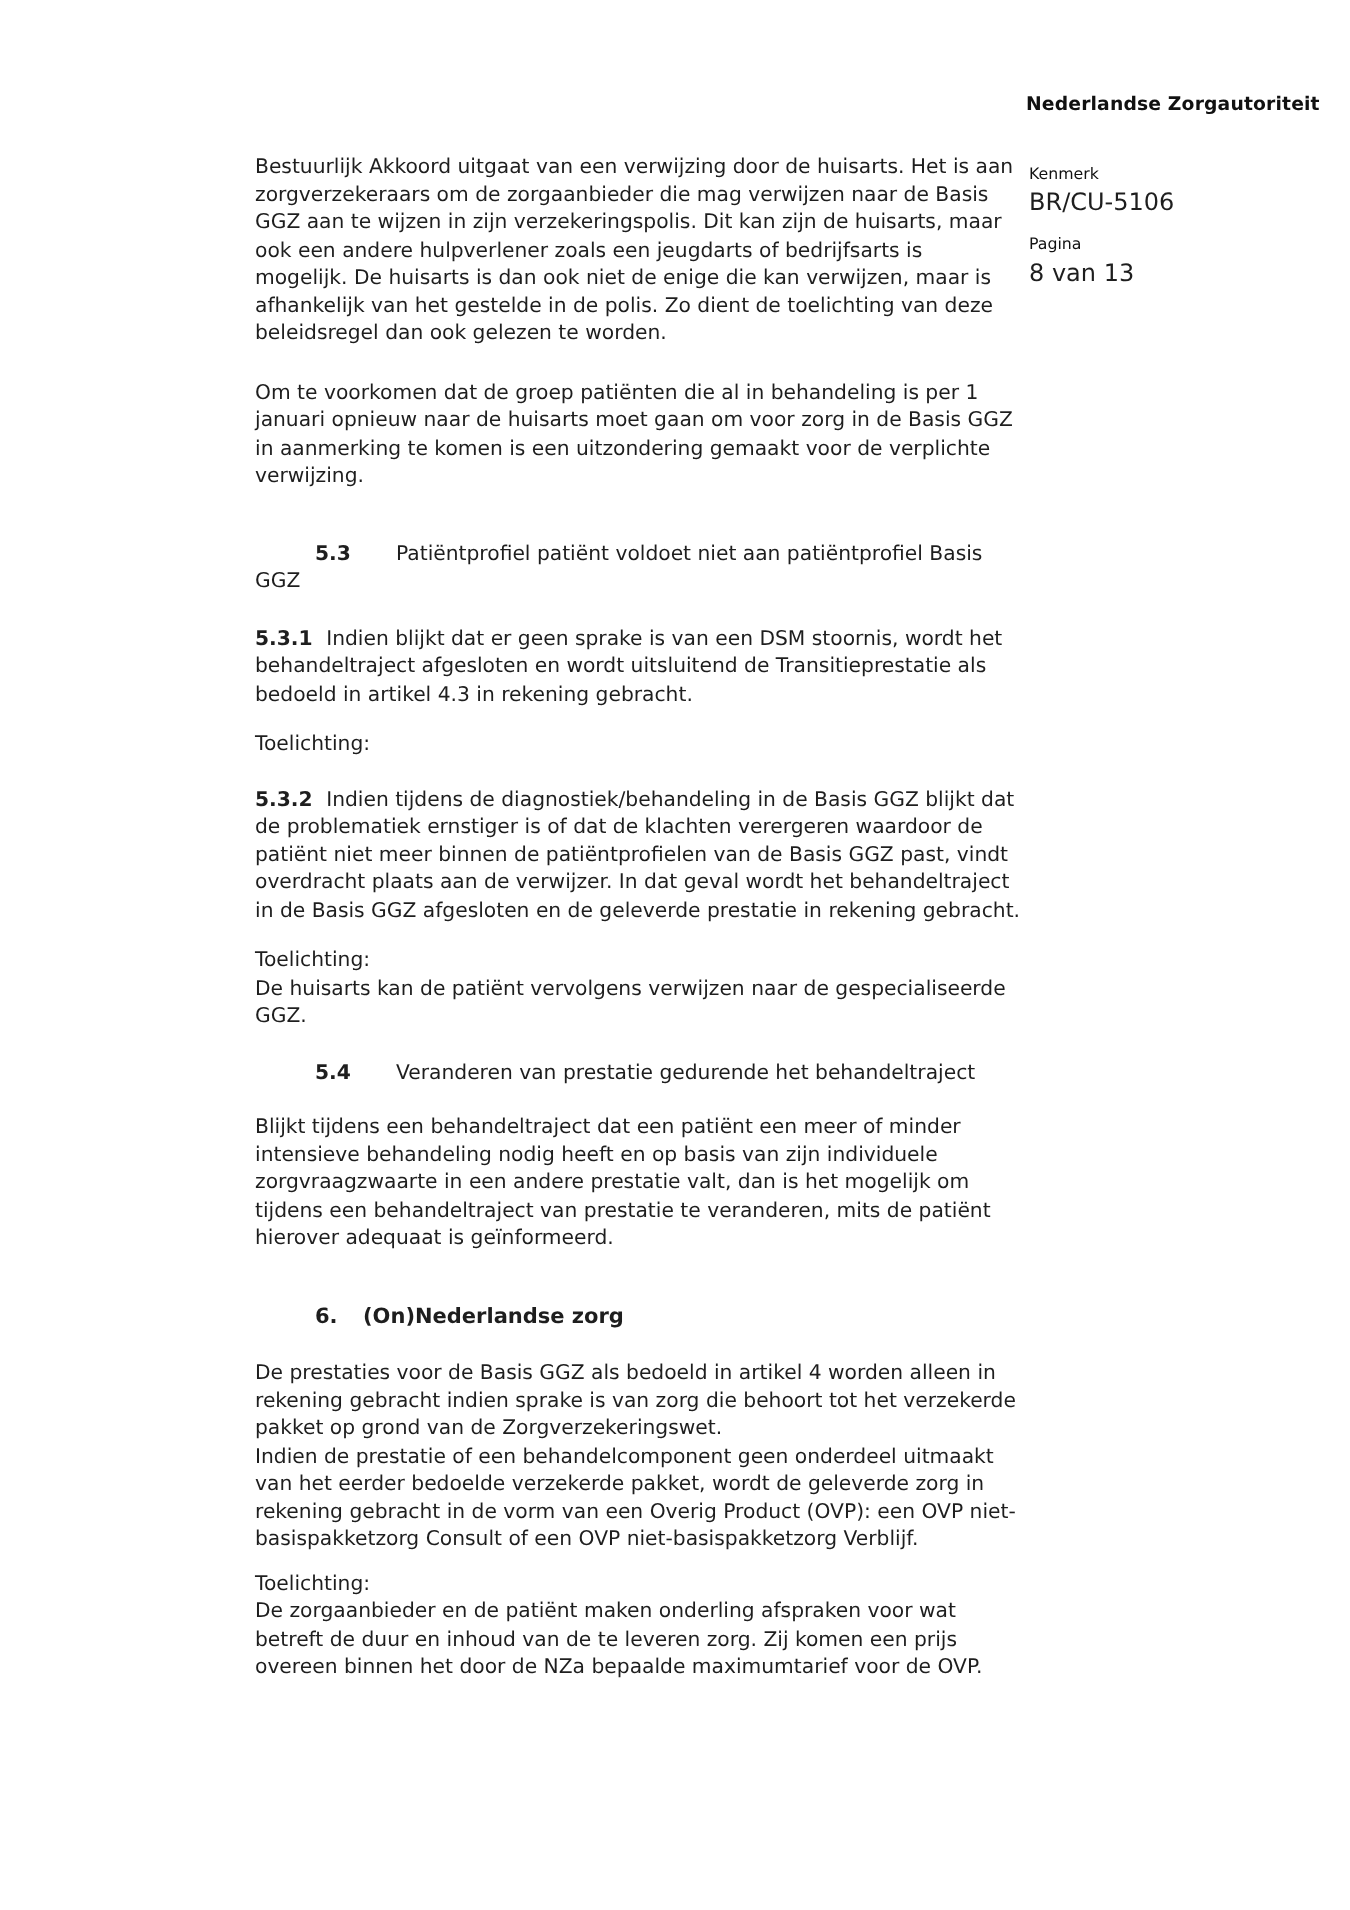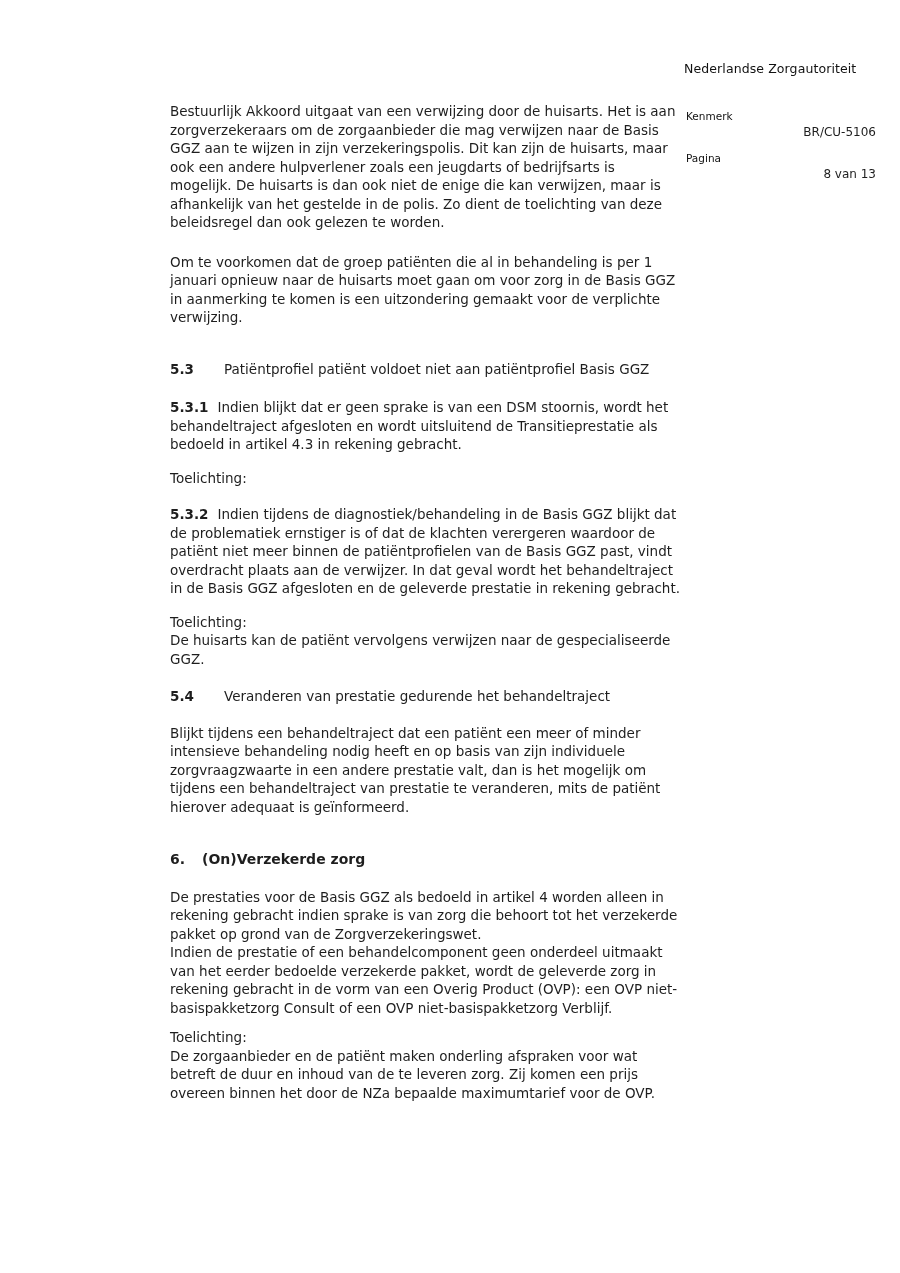--- a/index.html
+++ b/index.html
@@ -15,42 +15,41 @@
     font-family: "DejaVu Sans", "Liberation Sans", sans-serif;
     color: #1e1e1e;
     overflow: hidden;
   }
   
   .brand {
     position: absolute;
     left: 684px;
     top: 61px;
     font-size: 12.5px;
-    font-weight: 400;
+    font-weight: 700;
     color: #111;
     white-space: nowrap;
     letter-spacing: 0.1px;
   }
   .meta {
     position: absolute;
     left: 686px;
     top: 110px;
     width: 190px;
     font-size: 11.5px;
     color: #1e1e1e;
   }
   .meta .label {
     font-size: 10.5px;
     font-weight: 400;
     color: #111;
   }
   .meta .value {
     margin-top: 3px;
-    font-size: 12px;
-    text-align: right;
+    font-size: 16px;
   }
   .meta .group + .group {
     margin-top: 13px;
   }
   
   .col {
     position: absolute;
     left: 170px;
     top: 102px;
     width: 510px;
@@ -63,20 +62,21 @@
   .lead-num {
     font-weight: 700;
     margin-right: 9px;
     margin-top: 14px;
   }
   .heading { font-size: 13.5px; }
   .h-num {
     display: inline-block;
     width: 54px;
     font-weight: 700;
+    margin-left: 40px;
   }
   .h-num.narrow { width: 32px; }
   .h-title { font-weight: 400; }
   .h-title.bold { font-weight: 700; }
   .h6 { font-size: 14px; }
   
   .mb-one   { margin-bottom: 21px; }
   .mb-two   { margin-bottom: 33px; }
   .mb-h     { margin-bottom: 20px; }
   .mb-s531  { margin-bottom: 15px; }
@@ -125,21 +125,21 @@
 
     <div class="mb-t2">
       <p class="para it">Toelichting:</p>
       <p class="para it">De huisarts kan de patiënt vervolgens verwijzen naar de gespecialiseerde GGZ.</p>
     </div>
 
     <p class="para heading mb-h54"><span class="h-num">5.4</span><span class="h-title">Veranderen van prestatie gedurende het behandeltraject</span></p>
 
     <p class="para mb-p54">Blijkt tijdens een behandeltraject dat een patiënt een meer of minder intensieve behandeling nodig heeft en op basis van zijn individuele zorgvraagzwaarte in een andere prestatie valt, dan is het mogelijk om tijdens een behandeltraject van prestatie te veranderen, mits de patiënt hierover adequaat is geïnformeerd.</p>
 
-    <p class="para heading h6 mb-h6"><span class="h-num narrow">6.</span><span class="h-title bold">(On)Verzekerde zorg</span></p>
+    <p class="para heading h6 mb-h6"><span class="h-num narrow">6.</span><span class="h-title bold">(On)Nederlandse zorg</span></p>
 
     <p class="para mb-p6a">De prestaties voor de Basis GGZ als bedoeld in artikel 4 worden alleen in rekening gebracht indien sprake is van zorg die behoort tot het verzekerde pakket op grond van de Zorgverzekeringswet.</p>
 
     <p class="para mb-p6b">Indien de prestatie of een behandelcomponent geen onderdeel uitmaakt van het eerder bedoelde verzekerde pakket, wordt de geleverde zorg in rekening gebracht in de vorm van een Overig Product (OVP): een OVP niet-basispakketzorg Consult of een OVP niet-basispakketzorg Verblijf.</p>
 
     <div>
       <p class="para it">Toelichting:</p>
       <p class="para it">De zorgaanbieder en de patiënt maken onderling afspraken voor wat betreft de duur en inhoud van de te leveren zorg. Zij komen een prijs overeen binnen het door de NZa bepaalde maximumtarief voor de OVP.</p>
     </div>
 

